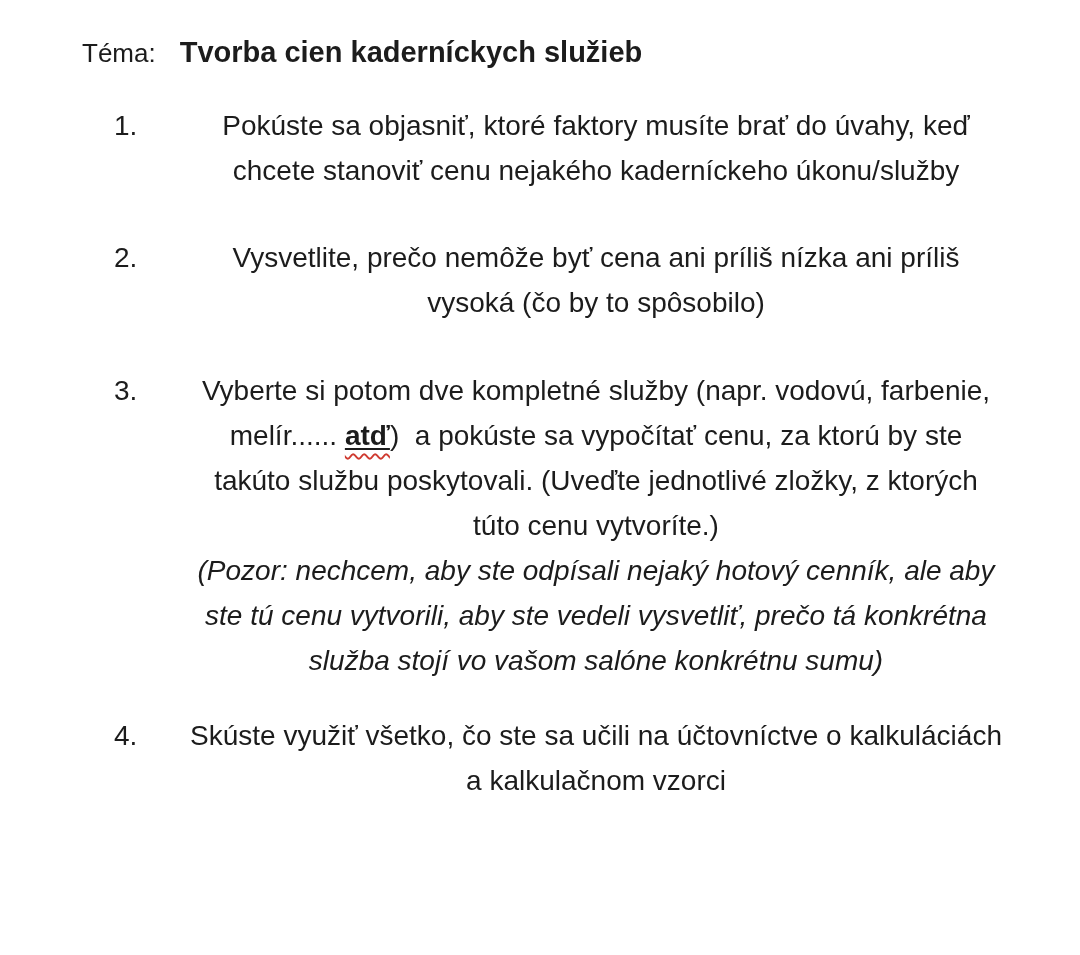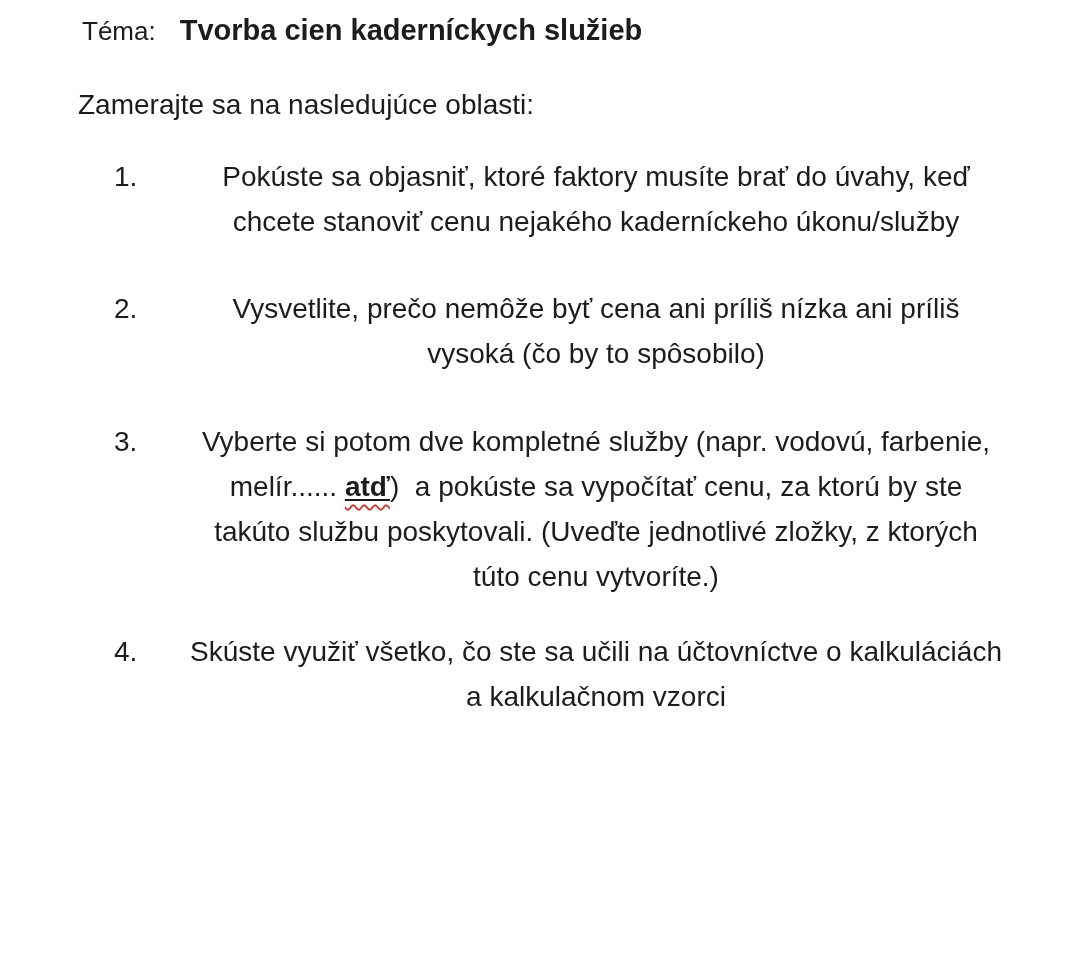--- a/index.html
+++ b/index.html
@@ -8,21 +8,21 @@
     background: #ffffff;
   }
   body {
     width: 1080px;
     height: 955px;
     font-family: "Liberation Sans", "DejaVu Sans", sans-serif;
     color: #1c1c1c;
     overflow: hidden;
   }
   .doc {
-    padding-top: 8px;
+    padding-top: 30px;
     width: 1080px;
   }
   .title-row {
     margin-left: 82px;
     font-size: 26px;
     line-height: 45px;
     white-space: nowrap;
   }
   .title-bold {
     font-size: 29px;
@@ -74,42 +74,43 @@
     text-underline-offset: 8px;
   }
 </style>
 </head>
 <body>
 
 <div class="doc">
 
   <div class="title-row"><span>Téma:</span><span class="title-bold">Tvorba cien kaderníckych služieb</span></div>
 
-  <div class="intro">Zamerajte sa na nasledujúce oblasti:</div>
 
   <div class="list">
 
     <div class="item item-1">
         <span class="num">1.</span>
         <div class="item-body">Pokúste sa objasniť, ktoré faktory musíte brať do úvahy, keď
 chcete stanoviť cenu nejakého kaderníckeho úkonu/služby</div>
       </div>
 
     <div class="item item-2">
         <span class="num">2.</span>
         <div class="item-body">Vysvetlite, prečo nemôže byť cena ani príliš nízka ani príliš
 vysoká (čo by to spôsobilo)</div>
       </div>
 
     <div class="item item-3">
         <span class="num">3.</span>
         <div class="item-body"><span>Vyberte si potom dve kompletné služby (napr. vodovú, farbenie,
 melír...... </span><span class="uword"><span class="squiggle">atď</span></span><span>)&nbsp; a pokúste sa vypočítať cenu, za ktorú by ste
 takúto službu poskytovali. (Uveďte jednotlivé zložky, z ktorých
-túto cenu vytvoríte.)</span></div>
+túto cenu vytvoríte.)</span><div class="note">(Pozor: nechcem, aby ste odpísali nejaký hotový cenník, ale aby
+ste tú cenu vytvorili, aby ste vedeli vysvetliť, prečo tá konkrétna
+služba stojí vo vašom salóne konkrétnu sumu)</div></div>
       </div>
 
     <div class="item item-4">
         <span class="num">4.</span>
         <div class="item-body">Skúste využiť všetko, čo ste sa učili na účtovníctve o kalkuláciách
 a kalkulačnom vzorci</div>
       </div>
 
   </div>
 

